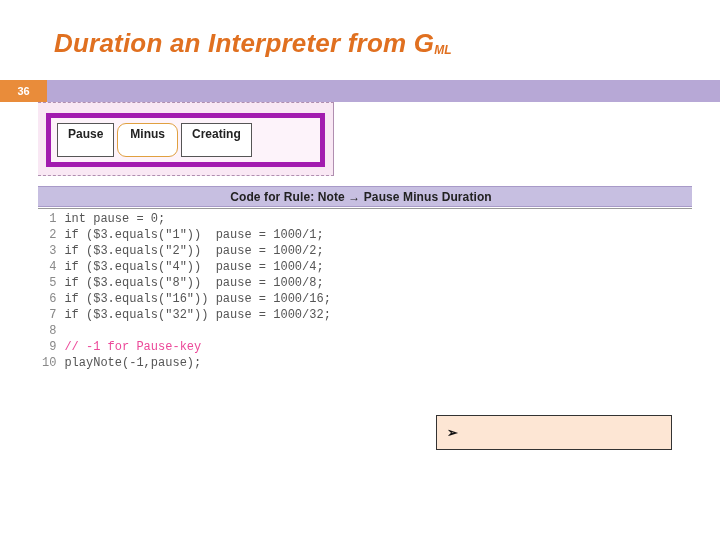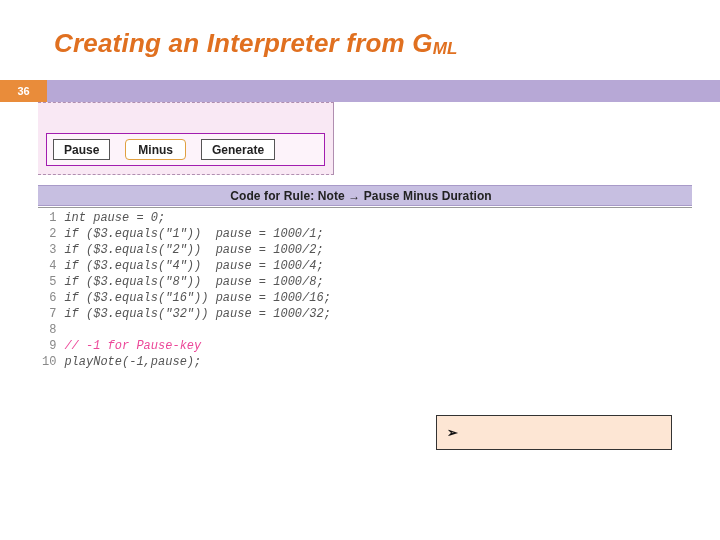--- a/index.html
+++ b/index.html
@@ -15,21 +15,21 @@
     position: absolute;
     top: 28px;
     left: 54px;
     font-size: 26px;
     font-style: italic;
     font-weight: bold;
     color: #e07020;
     letter-spacing: 0.2px;
   }
   .slide-title sub {
-    font-size: 17px;
+    font-size: 12px;
     vertical-align: baseline;
     position: relative;
     bottom: -2px;
   }
   .pagenum-row {
     position: absolute;
     top: 80px;
     left: 0;
     width: 100%;
     height: 22px;
@@ -58,40 +58,39 @@
   }
   .boxes-region {
     background: #f9e8f4;
     border: 1px solid #b08eb0;
     border-style: dashed solid dashed dashed;
     border-left: none;
     padding: 10px 8px 8px 8px;
     width: 296px;
   }
   .boxes-inner {
-    border: 1px solid #a21caf;
+    border: 5px solid #a21caf;
     padding: 5px 6px;
     display: flex;
-    gap: 15px;
+    gap: 3px;
     background: #fdf3fa;
-    margin-top: 20px;
   }
   .token-box {
     border: 1px solid #555;
     background: #fff;
     padding: 4px 10px 3px 10px;
     font-size: 12px;
     font-weight: bold;
     line-height: 1;
     color: #222;
   }
   .token-box.minus {
     border-color: #e0a040;
-    border-radius: 4px;
-    padding: 4px 12px 3px 12px;
+    border-radius: 9px;
+    padding: 4px 12px 16px 12px;
   }
   .rule-header-wrap {
     margin-top: 10px;
     border-bottom: 1px solid #999;
     padding-bottom: 1px;
   }
   .rule-header {
     background: #c7bfe1;
     text-align: center;
     font-size: 12px;
@@ -113,21 +112,20 @@
     text-align: right;
     padding: 2px 8px 2px 4px;
     color: #888;
     min-width: 24px;
   }
   .line-nums div { height: 16px; }
   .code-lines {
     padding: 2px 0;
     white-space: pre;
     color: #555;
-    font-style: italic;
   }
   .code-lines div { height: 16px; }
   .code-lines .comment { color: #ec4899; }
   .annotation {
     position: absolute;
     left: 436px;
     top: 415px;
     width: 236px;
     background: #fde6d4;
     border: 1px solid #333;
@@ -142,34 +140,34 @@
   .annotation .arrow {
     font-size: 13px;
     line-height: 1.25;
     padding-top: 1px;
   }
 </style>
 </head>
 <body>
 
 <div class="slide-title">
-  <span>Creating an Interpreter from G</span><sub>ML</sub>
+  <span>Duration an Interpreter from G</span><sub>ML</sub>
 </div>
 
 <div class="pagenum-row">
   <div class="pagenum">36</div>
   <div class="purple-strip"></div>
 </div>
 
 <div class="content">
   <div class="boxes-region">
     <div class="boxes-inner">
       <div class="token-box">Pause</div>
       <div class="token-box minus">Minus</div>
-      <div class="token-box">Generate</div>
+      <div class="token-box">Creating</div>
     </div>
   </div>
 
   <div class="rule-header-wrap">
     <div class="rule-header">Code for Rule: Note → Pause Minus Duration</div>
   </div>
 
   <div class="code-area">
     <div class="line-nums">
         <div>1</div>

